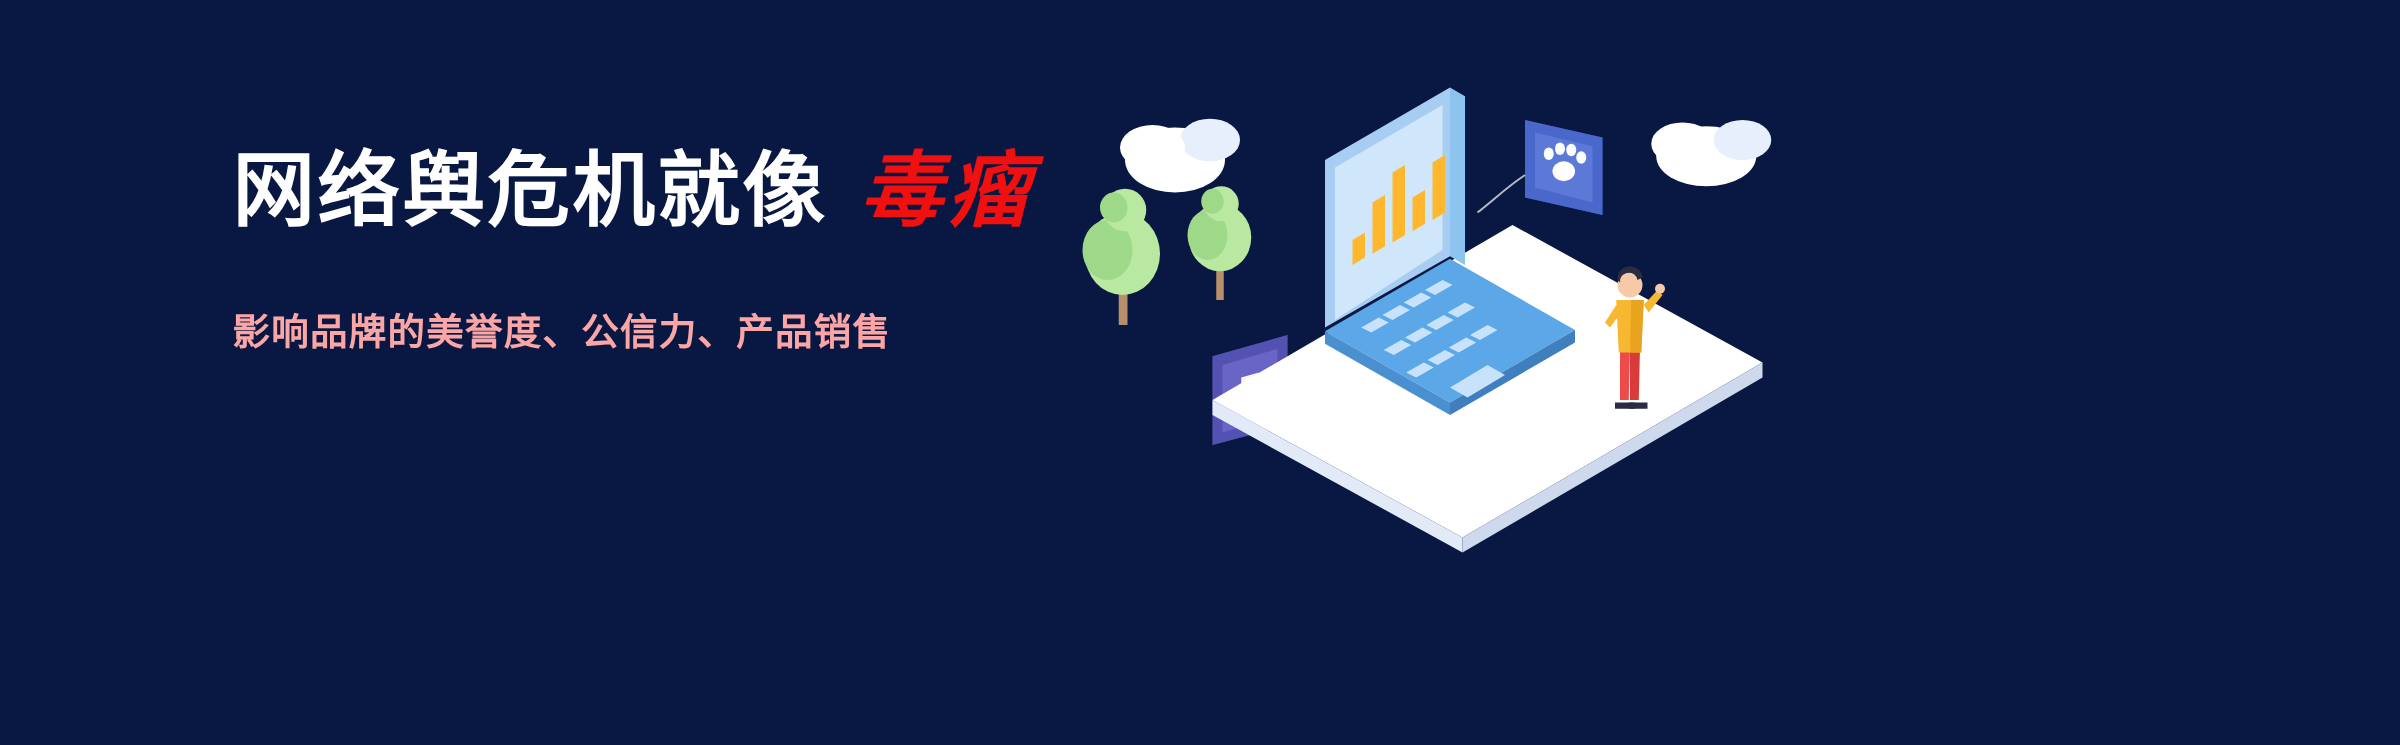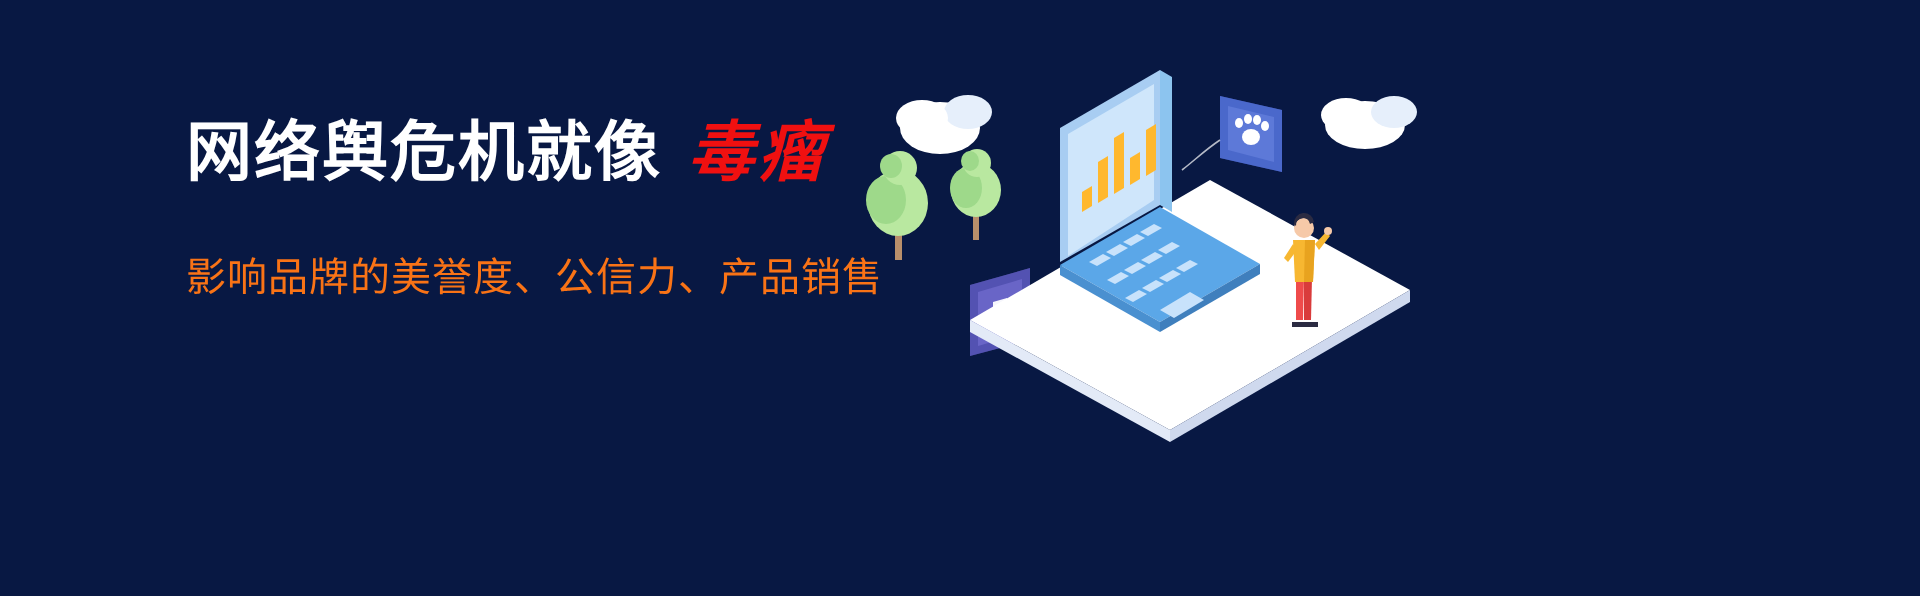--- a/index.html
+++ b/index.html
@@ -26,22 +26,22 @@
   }
   .headline .hl-white{color:#ffffff;}
   .headline .hl-red{
     color:#f01010;font-style:italic;margin-left:26px;
     letter-spacing:4px;
   }
   .sub{
     margin-top:52px;
   }
   .sub-line{
-    color:#f97316;font-size:40px;line-height:1.95;
-    letter-spacing:1px;white-space:nowrap;font-weight:400;
+    color:#fca5a5;font-size:30px;line-height:1.95;
+    letter-spacing:1px;white-space:nowrap;font-weight:700;
     font-family:"DejaVu Sans","Liberation Sans",sans-serif;
   }
 
   
   .art{
     position:absolute;left:860px;top:0;width:620px;height:596px;
   }
   .art svg{display:block;}
 </style>
 </head>

